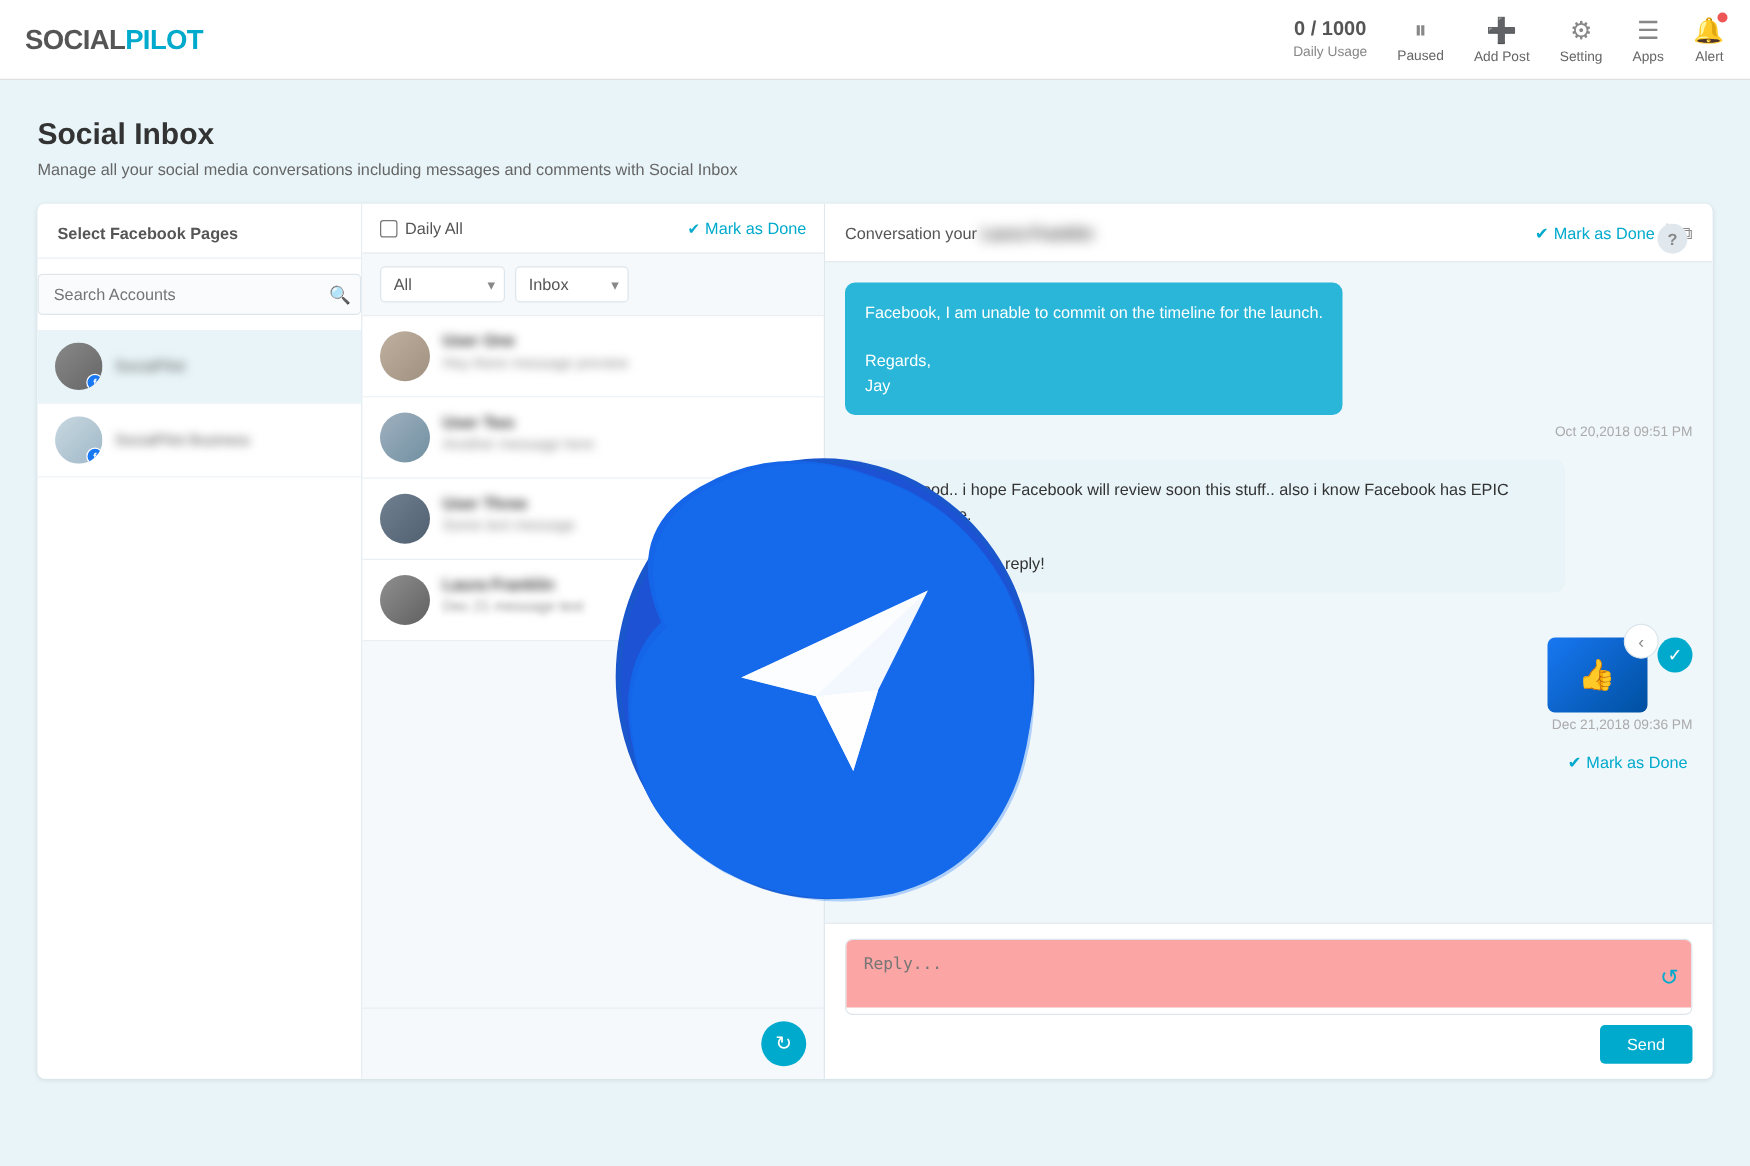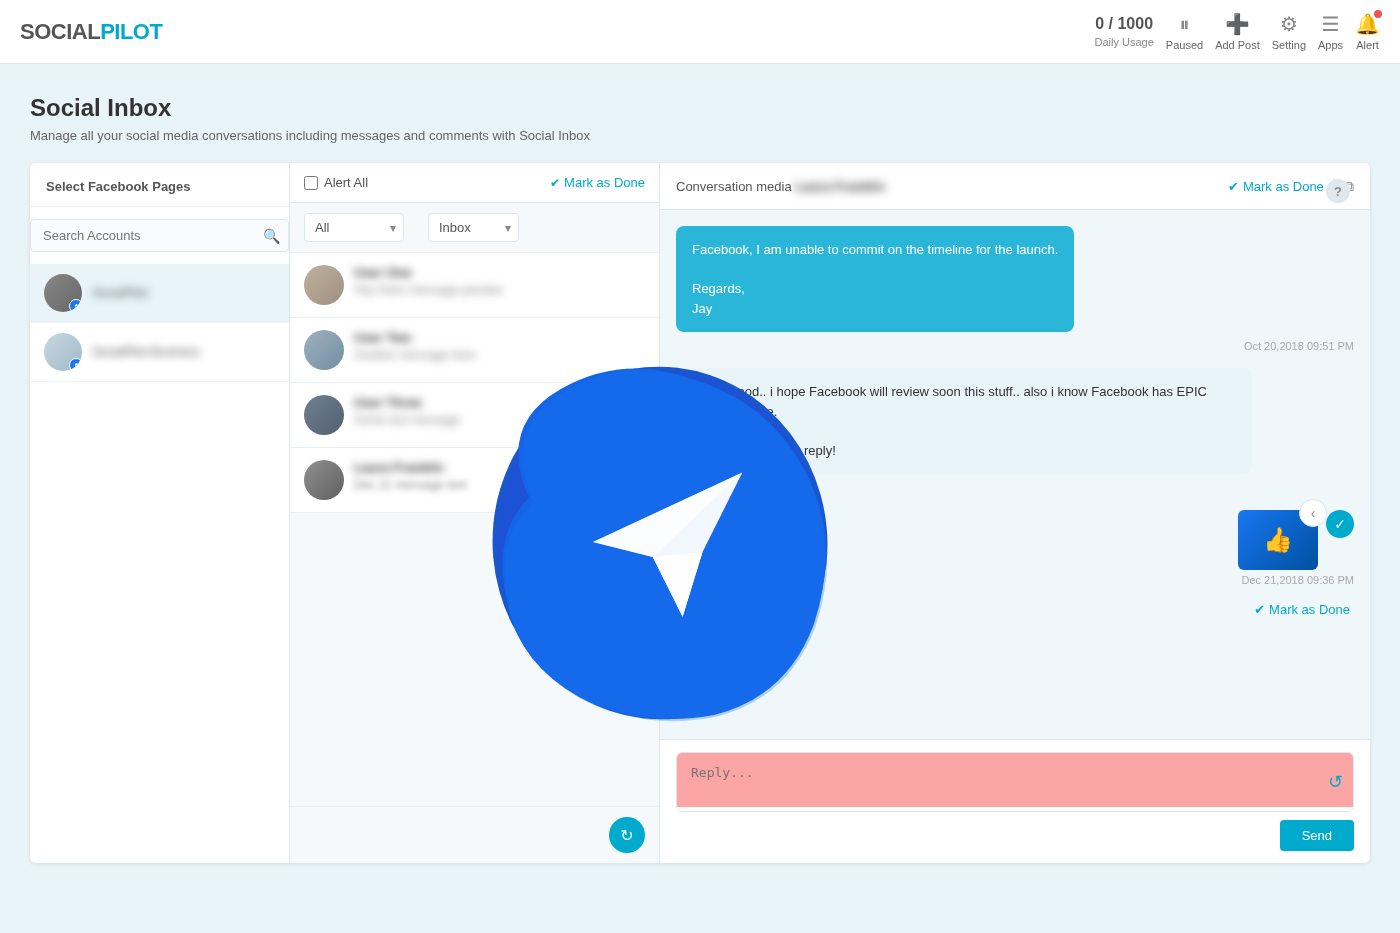--- a/index.html
+++ b/index.html
@@ -22,21 +22,21 @@
       font-size: 22px;
       font-weight: 700;
       letter-spacing: -0.5px;
     }
     .logo-social { color: #555; }
     .logo-pilot { color: #00aacc; }
     .nav-right {
       margin-left: auto;
       display: flex;
       align-items: center;
-      gap: 12px;
+      gap: 24px;
     }
     .nav-item {
       display: flex;
       flex-direction: column;
       align-items: center;
       gap: 3px;
       color: #666;
       font-size: 11px;
       cursor: pointer;
     }
@@ -197,21 +197,21 @@
       gap: 4px;
       color: #00aacc;
       font-size: 13px;
       font-weight: 500;
       cursor: pointer;
     }
     .mark-done-btn .check-icon { font-size: 12px; }
 
     .filter-bar {
       display: flex;
-      gap: 24px;
+      gap: 8px;
       padding: 10px 14px;
       background: #f5f9fc;
       border-bottom: 1px solid #e8f0f4;
     }
     .filter-select {
       padding: 6px 28px 6px 10px;
       border: 1px solid #dde6ec;
       border-radius: 4px;
       font-size: 13px;
       color: #555;
@@ -579,21 +579,21 @@
           <div class="fb-badge">f</div>
         </div>
         <span class="account-name">SocialPilot Business</span>
       </div>
     </div>
 
     <div class="middle-panel">
       <div class="middle-top-bar">
         <div class="select-all-wrap">
           <input type="checkbox" style="">
-          <span>Alert All</span>
+          <span>Daily All</span>
         </div>
         <div class="mark-done-btn">
           <span class="check-icon">✔</span>
           <span>Mark as Done</span>
         </div>
       </div>
       <div class="filter-bar">
         <div class="select-wrap">
           <select class="filter-select">
             <option>All</option>
@@ -653,21 +653,21 @@
         </div>
       </div>
       <div class="refresh-btn-wrap">
         <div class="refresh-btn">↻</div>
       </div>
     </div>
 
     <div class="right-panel">
       <div class="conversation-header">
         <span class="conv-title">
-          <span>Conversation media</span>&nbsp;<span class="conv-name">Laura Franklin</span>
+          <span>Conversation your</span>&nbsp;<span class="conv-name">Laura Franklin</span>
         </span>
         <div class="conv-actions">
           <div class="conv-mark-done">
             <span>✔</span>
             <span>Mark as Done</span>
           </div>
           <span class="conv-divider">|</span>
           <span class="conv-external-link">⧉</span>
         </div>
       </div>

